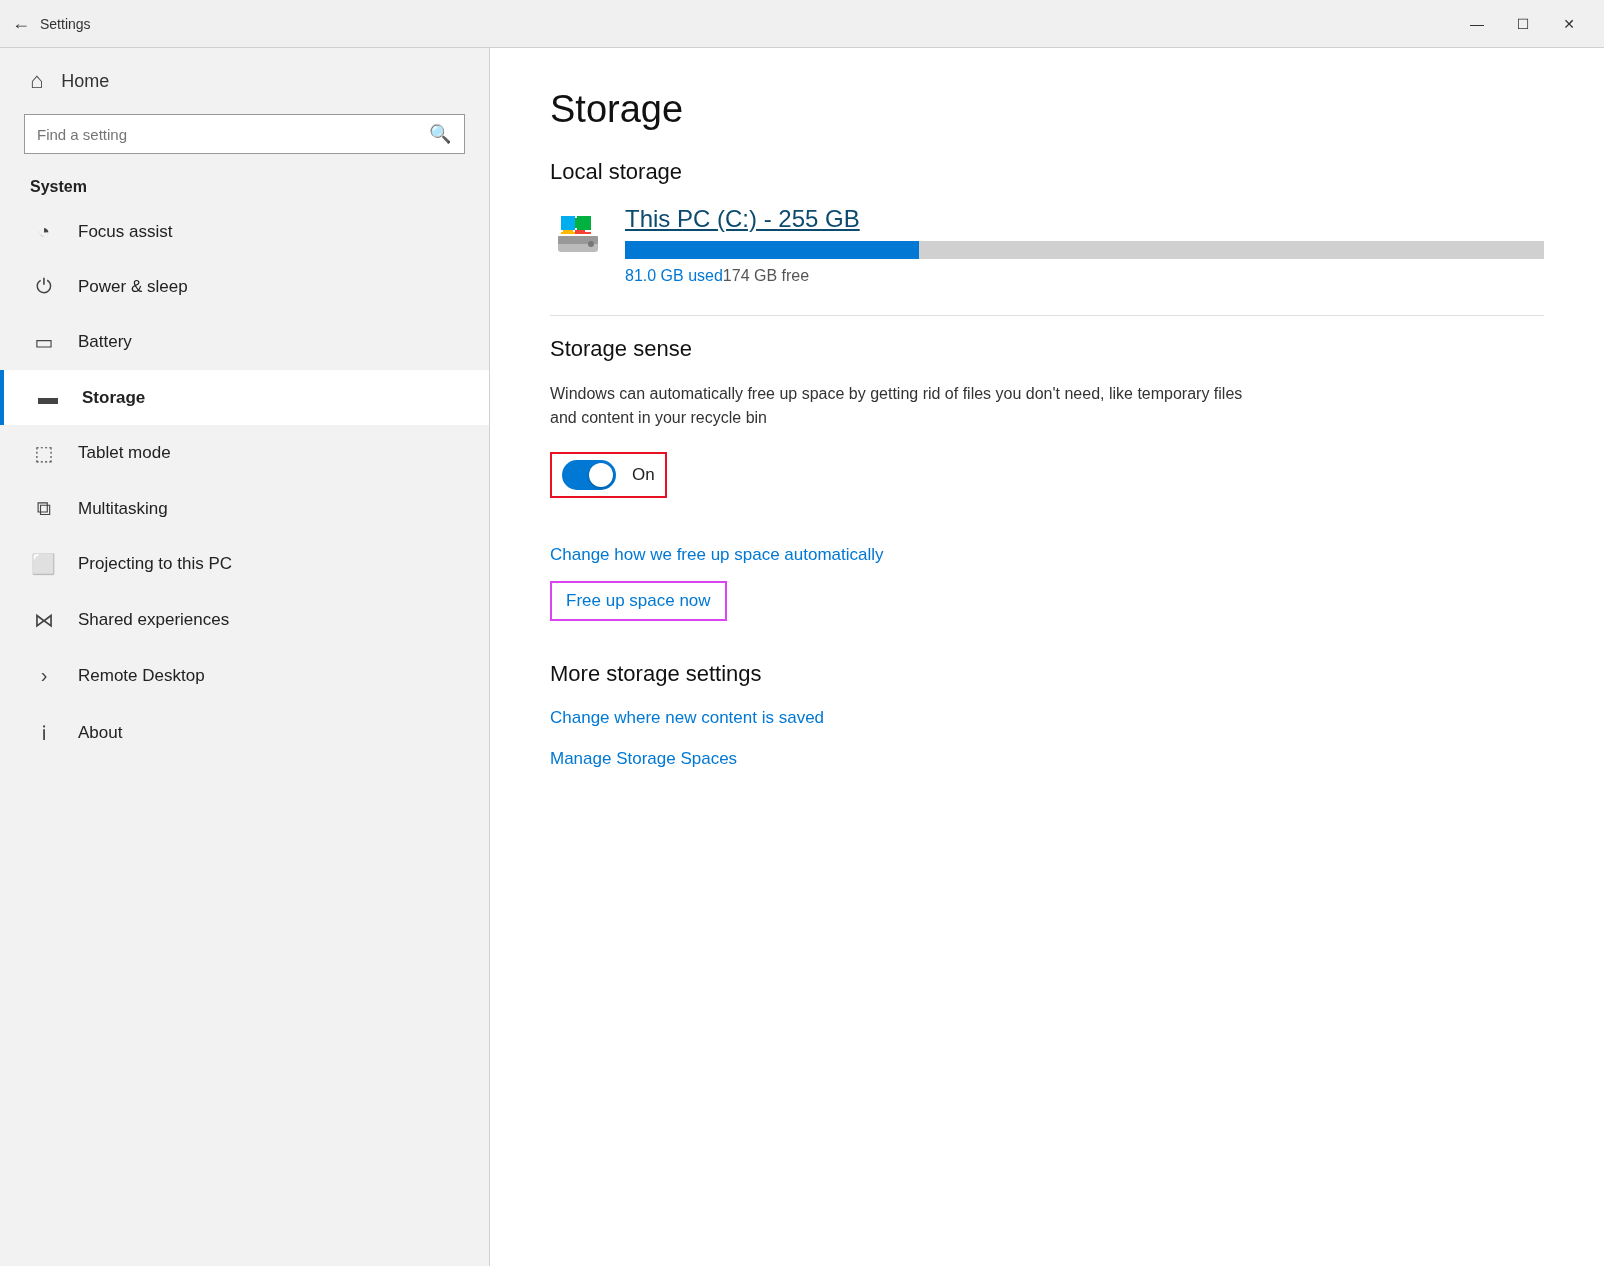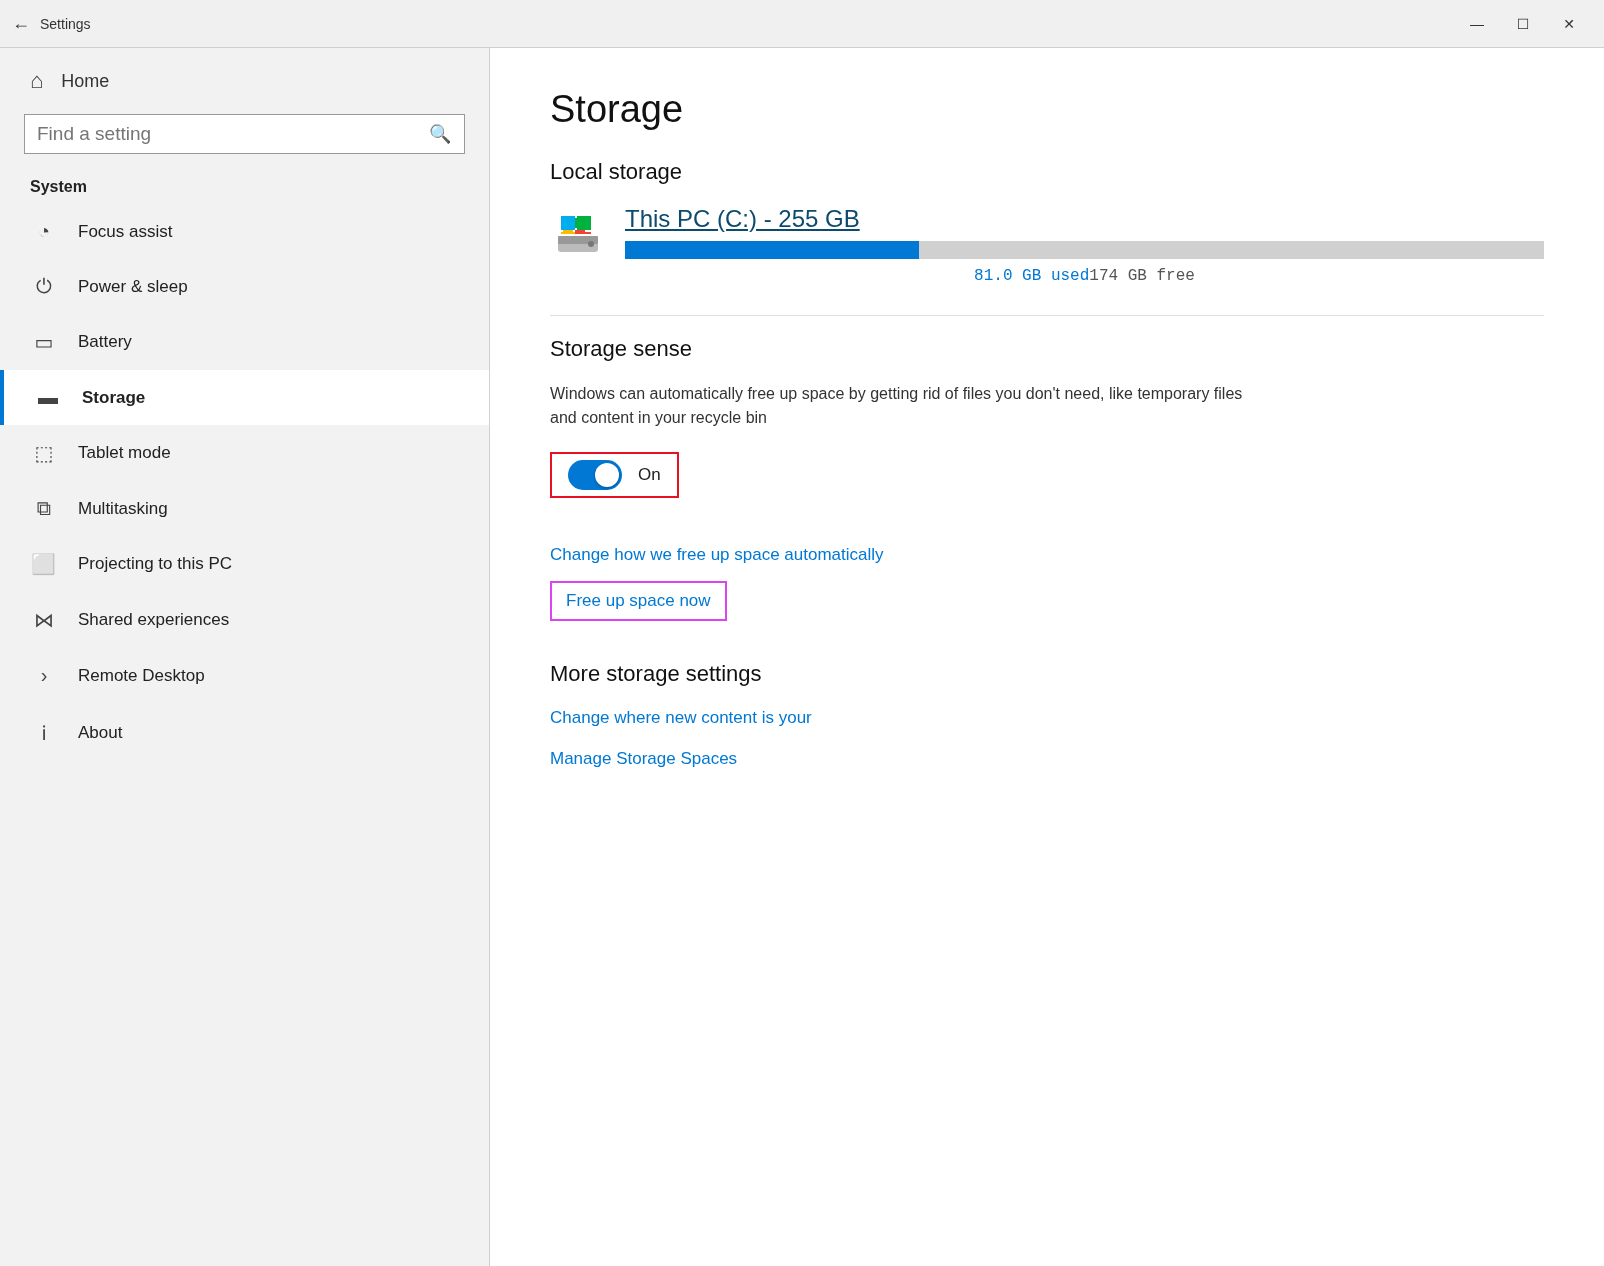--- a/index.html
+++ b/index.html
@@ -93,21 +93,21 @@
       display: flex;
       align-items: center;
       border: 1px solid #999;
       background: #fff;
       padding: 8px 12px;
       gap: 8px;
     }
     .search-input {
       border: none;
       outline: none;
-      font-size: 19px;
+      font-size: 15px;
       flex: 1;
       background: transparent;
       color: #555;
     }
     .search-icon-char {
       font-size: 18px;
       color: #555;
     }
 
     
@@ -201,22 +201,21 @@
       border-radius: 0;
       margin-bottom: 8px;
     }
     .storage-bar-fill {
       height: 100%;
       background: #0078d4;
       border-radius: 0;
     }
     .storage-labels {
       display: flex;
-      justify-content: center;
-      font-family: Liberation Mono, monospace;
+      justify-content: flex-start;
     }
     .used-label {
       font-size: 16px;
       color: #0078d4;
     }
     .free-label {
       font-size: 16px;
       color: #555;
     }
 
@@ -233,21 +232,21 @@
     }
 
     
     .toggle-row {
       display: flex;
       align-items: center;
       gap: 16px;
       margin-bottom: 26px;
       border: 2px solid #e81123;
       display: inline-flex;
-      padding: 6px 16px;
+      padding: 6px 10px;
     }
     .toggle-switch {
       width: 54px;
       height: 30px;
       background: #0078d4;
       border-radius: 15px;
       position: relative;
       cursor: pointer;
       flex-shrink: 0;
     }
@@ -436,17 +435,17 @@
 
       <br>
 
       <a class="settings-link">Change how we free up space automatically</a>
 
       <div class="free-up-link">Free up space now</div>
     </div>
 
     <h2 class="more-settings-title">More storage settings</h2>
 
-    <a class="settings-link">Change where new content is your</a>
+    <a class="settings-link">Change where new content is saved</a>
     <a class="settings-link">Manage Storage Spaces</a>
 
   </div>
 </div>
 
 </body></html>

